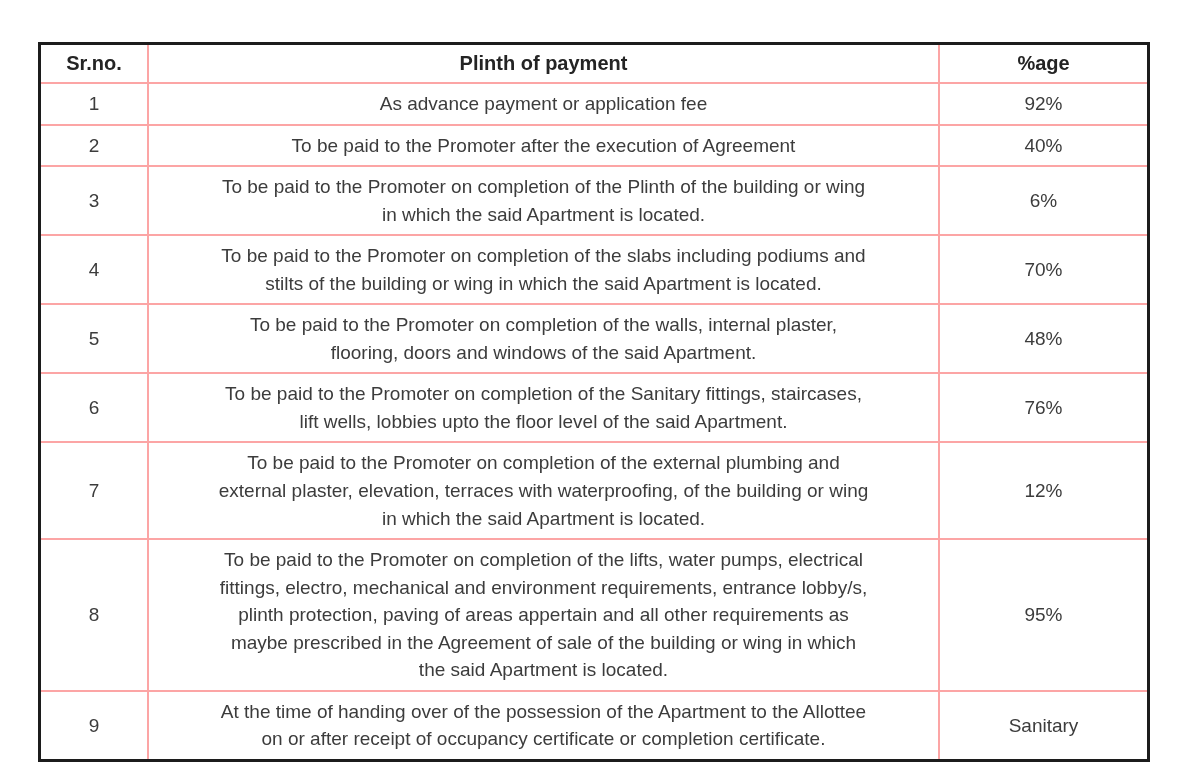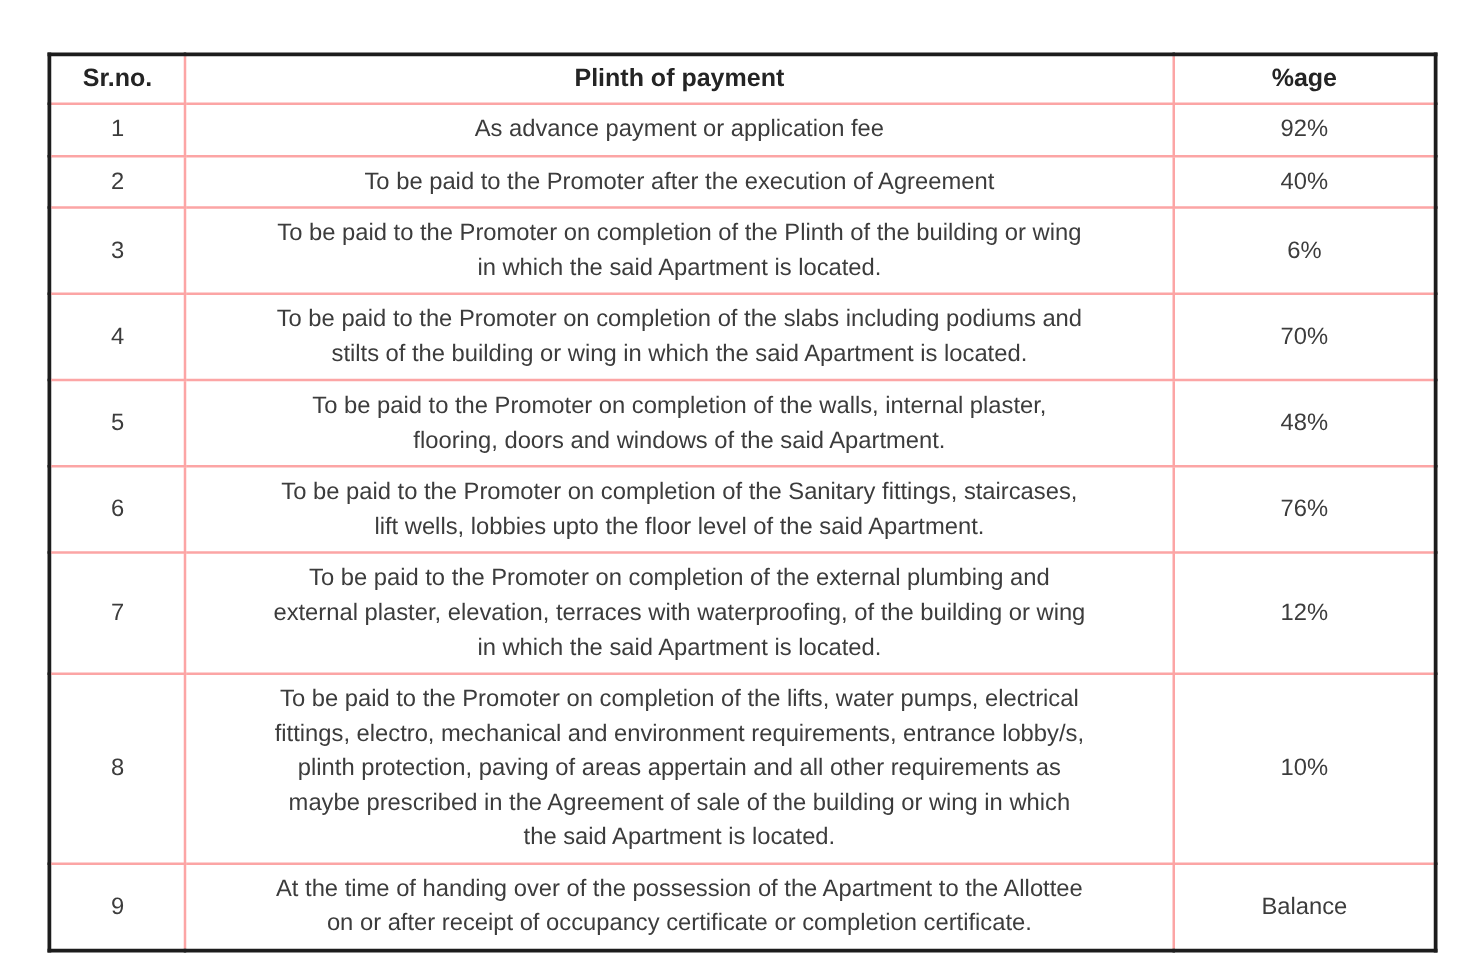--- a/index.html
+++ b/index.html
@@ -109,24 +109,24 @@
     <td class="col-pct">12%</td>
   </tr>
 
   <tr>
     <td class="col-sr">8</td>
     <td class="stage-cell">To be paid to the Promoter on completion of the lifts, water pumps, electrical
 fittings, electro, mechanical and environment requirements, entrance lobby/s,
 plinth protection, paving of areas appertain and all other requirements as
 maybe prescribed in the Agreement of sale of the building or wing in which
 the said Apartment is located.</td>
-    <td class="col-pct">10%</td>
+    <td class="col-pct">95%</td>
   </tr>
 
   <tr>
     <td class="col-sr">9</td>
     <td class="stage-cell">At the time of handing over of the possession of the Apartment to the Allottee
 on or after receipt of occupancy certificate or completion certificate.</td>
-    <td class="col-pct">Balance</td>
+    <td class="col-pct">Sanitary</td>
   </tr>
 </tbody>
   </table>
 </div>
 
 </body></html>

